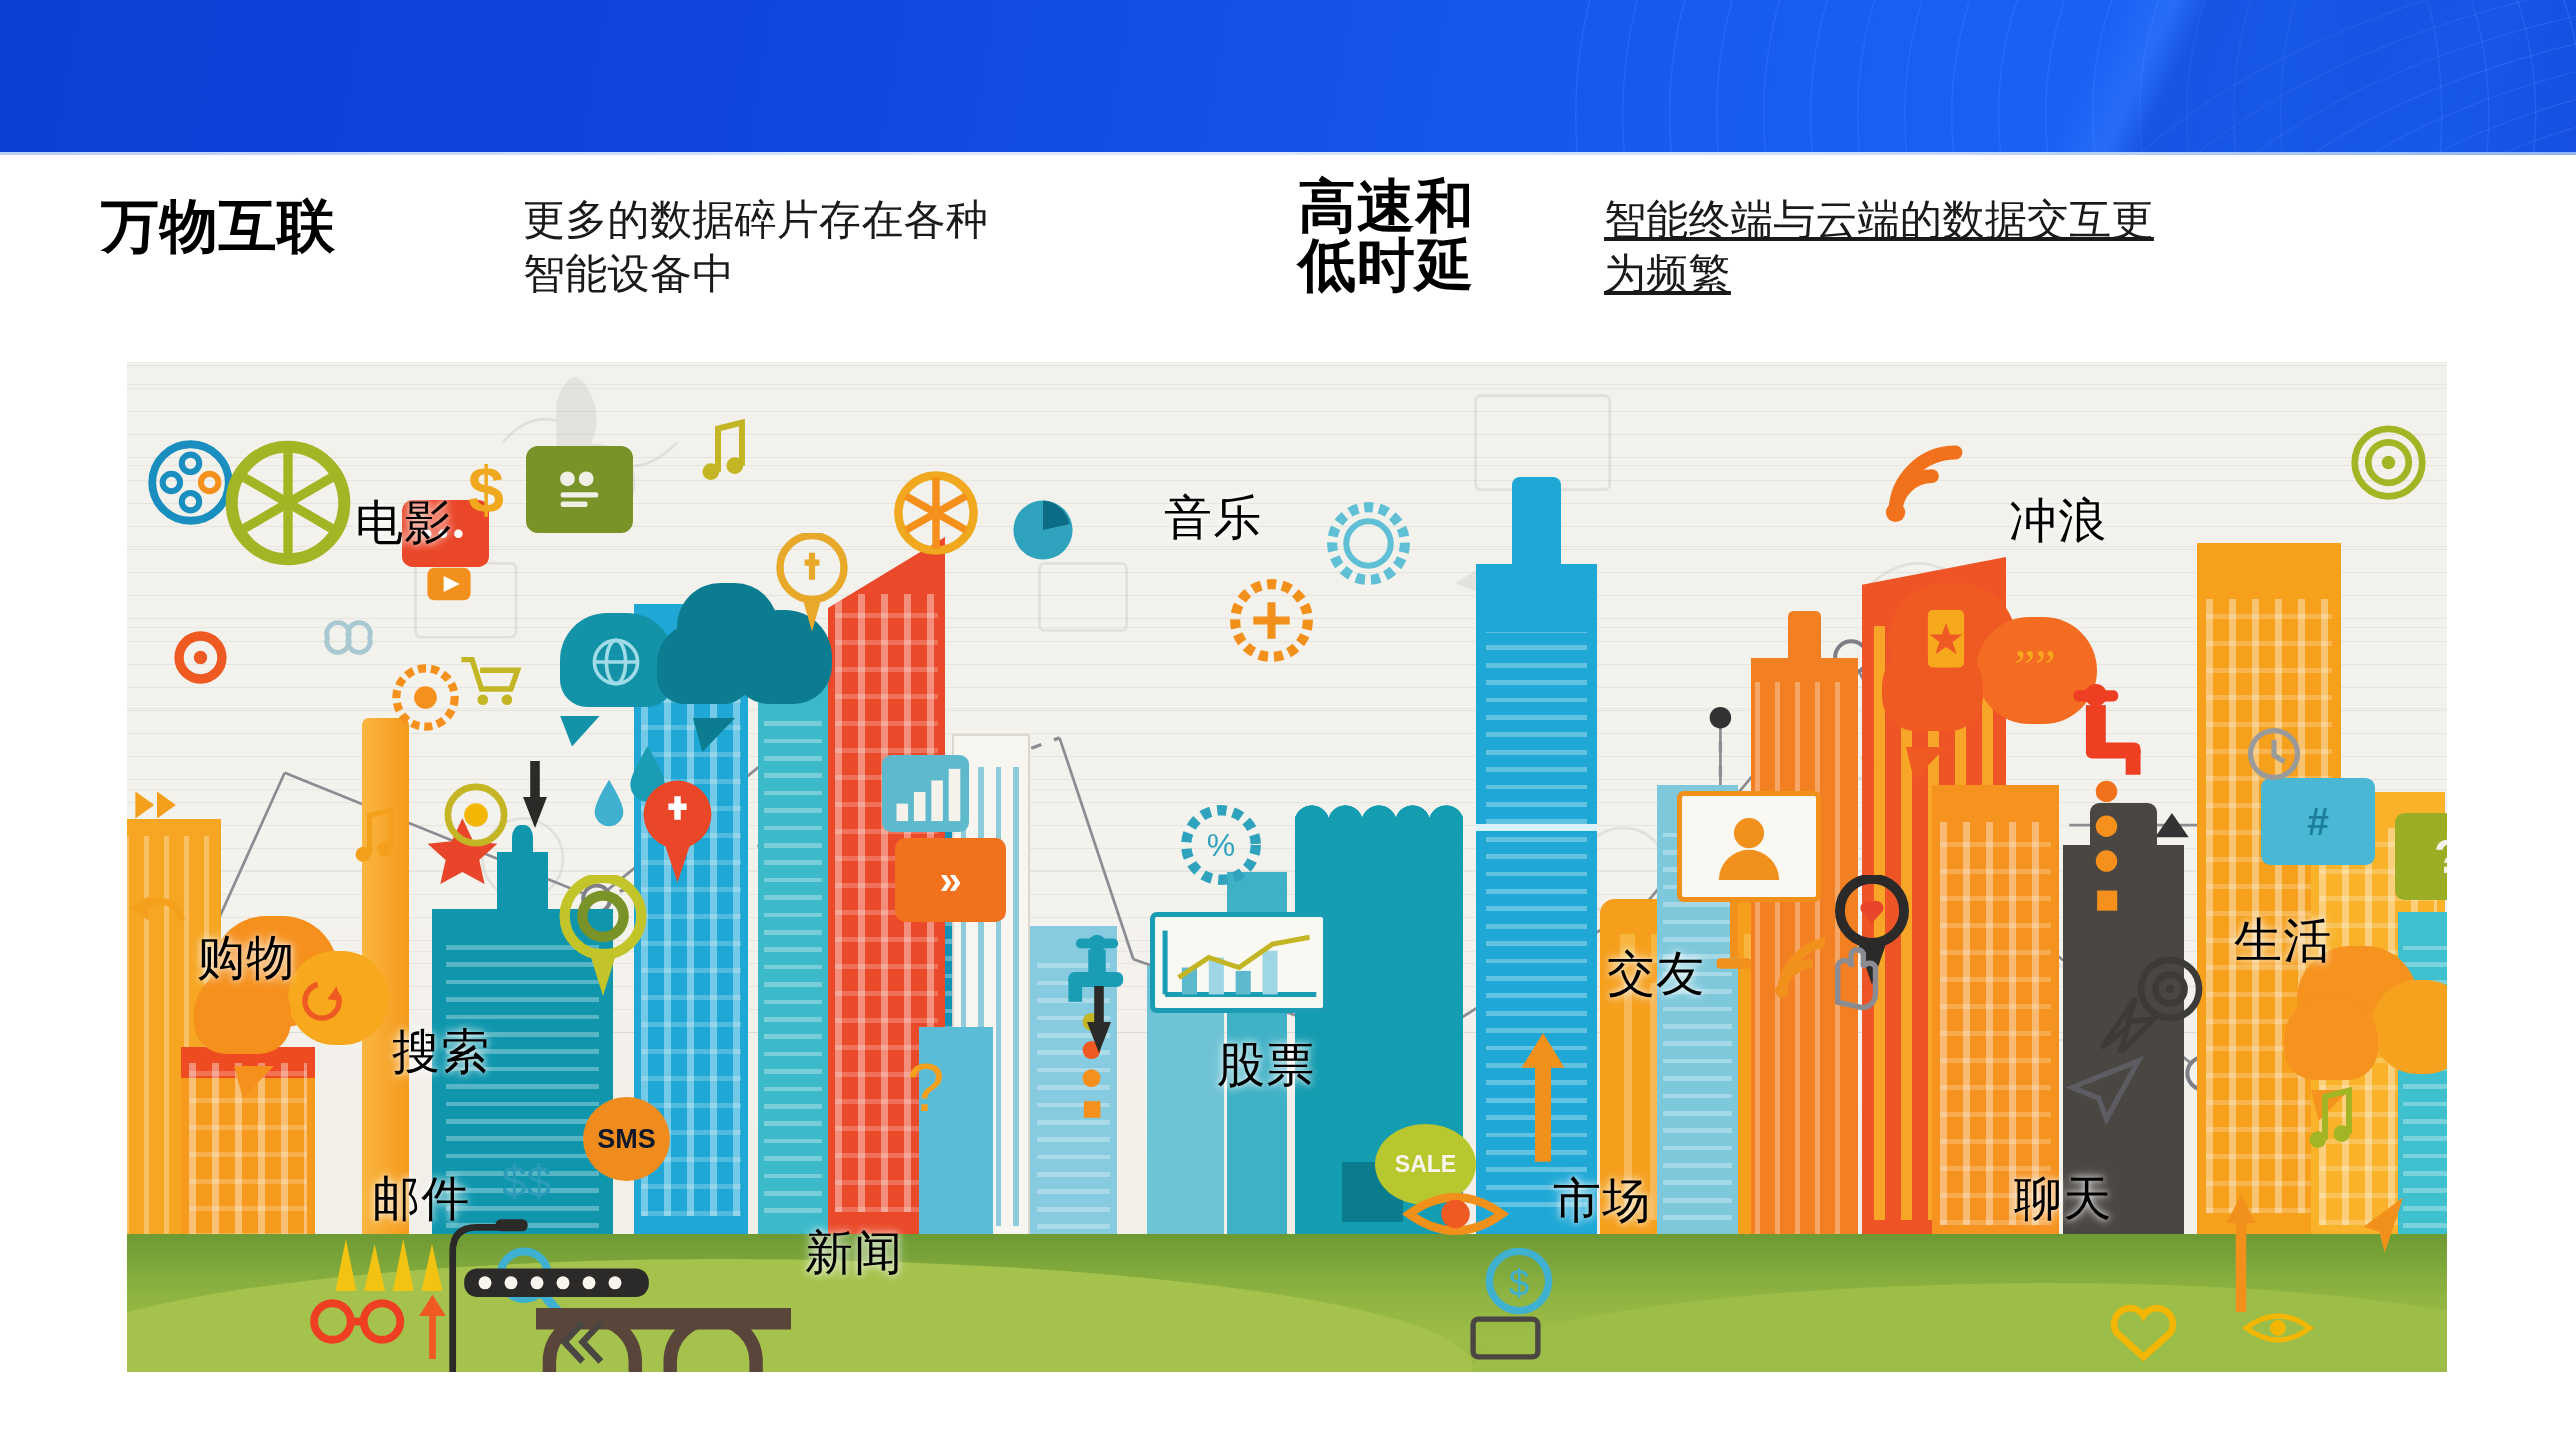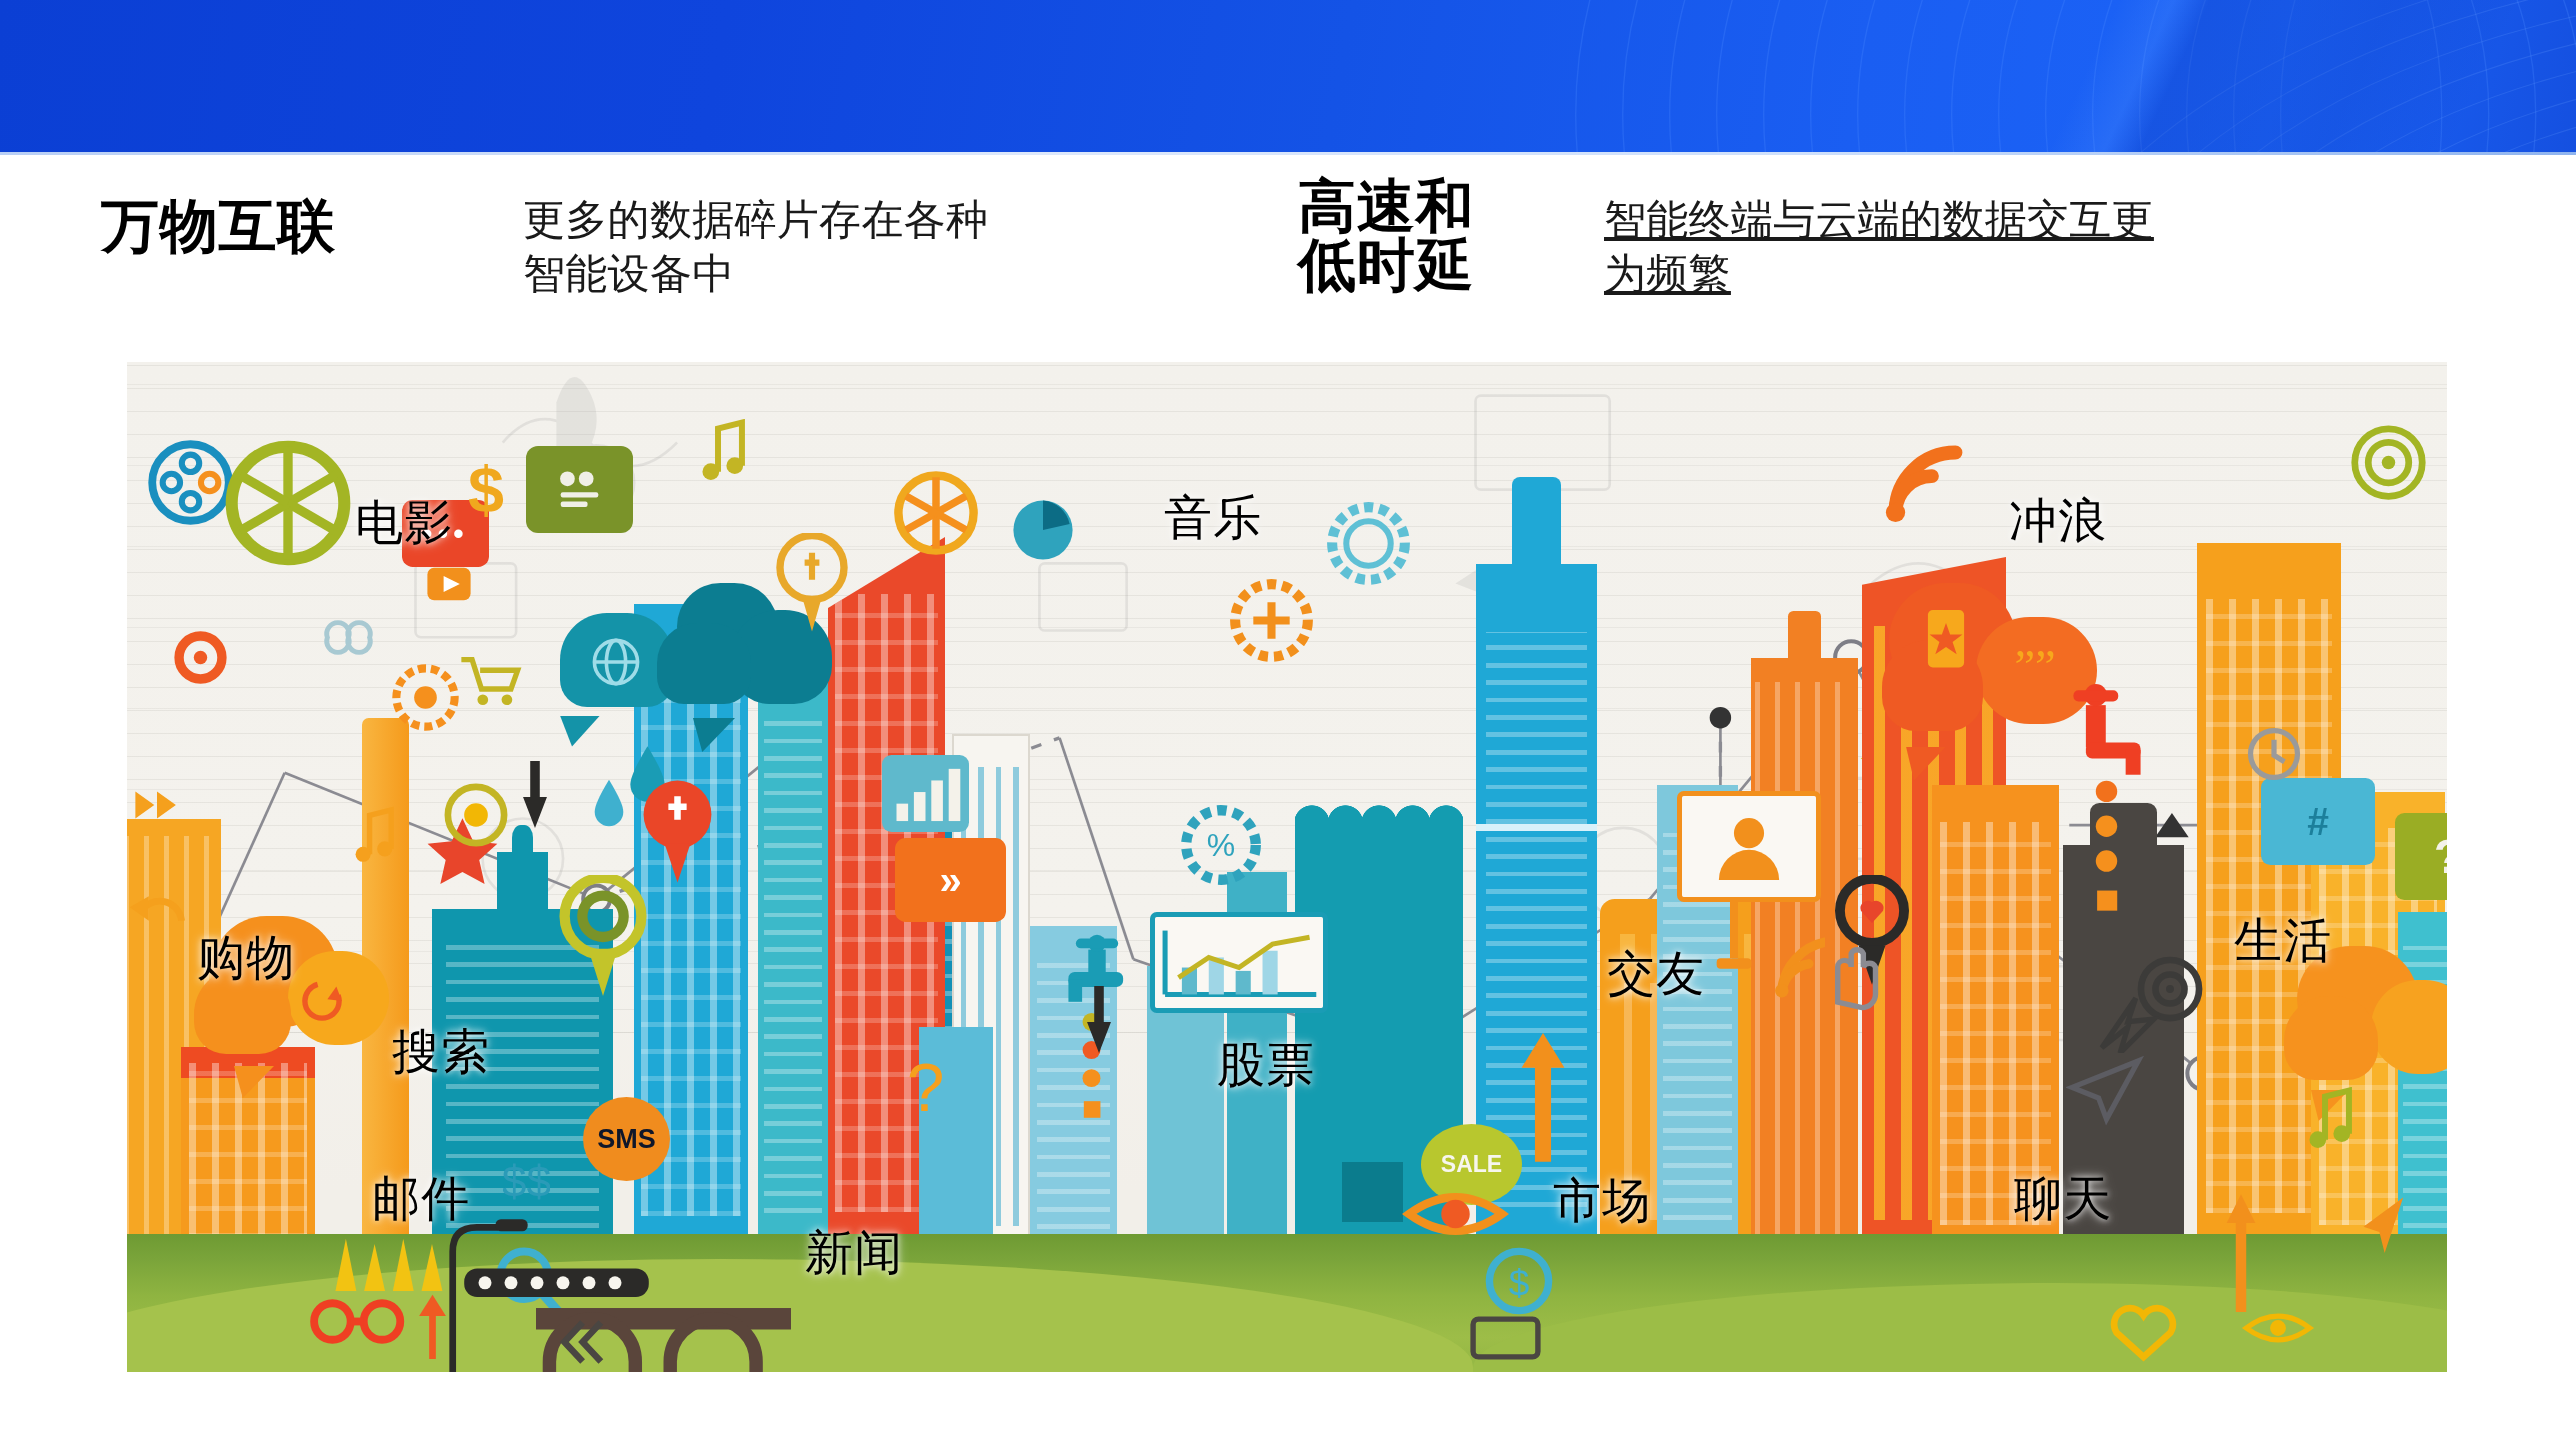--- a/index.html
+++ b/index.html
@@ -462,21 +462,21 @@
     <div style="position:absolute;left:40px;bottom:-28px;width:40px;height:32px;background:#f5901d;clip-path:polygon(0 0,100% 0,22% 100%)"></div>
     <svg viewBox="0 0 60 60" style="position:absolute;left:101px;top:58px;width:54px;height:54px">
       <circle cx="30" cy="30" r="19" fill="none" stroke="#ef5a23" stroke-width="6" stroke-dasharray="84 28"></circle>
       <polygon points="46,14 52,30 36,28" fill="#ef5a23"></polygon>
       </svg>
   </div>
 
   <div class="bubble" style="left:456px;top:735px;width:87px;height:84px;background:#f08c1e;border-radius:50%;">
     <span style="font-size:27px;color:#0f172a">SMS</span>
     </div>
-  <div class="bubble" style="left:1294px;top:762px;width:101px;height:81px;background:#b8c72e;border-radius:50%;">
+  <div class="bubble" style="left:1248px;top:762px;width:101px;height:81px;background:#b8c72e;border-radius:50%;">
     <span style="font-size:23px;color:#f7f6ee">SALE</span>
     </div>
 
   <div class="bubble" style="left:768px;top:476px;width:111px;height:84px;background:#f2711c;border-radius:10.7px;">
     <span style="font-size:40px;color:#fff">»</span>
     </div>
   <svg style="position:absolute;left:775px;top:688px;width:47px;height:74px" viewBox="0 0 40 70">
     <text x="20" y="58" text-anchor="middle" font-size="64" fill="#f5a01d" font-family="Liberation Sans, sans-serif">?</text>
     </svg>
 

